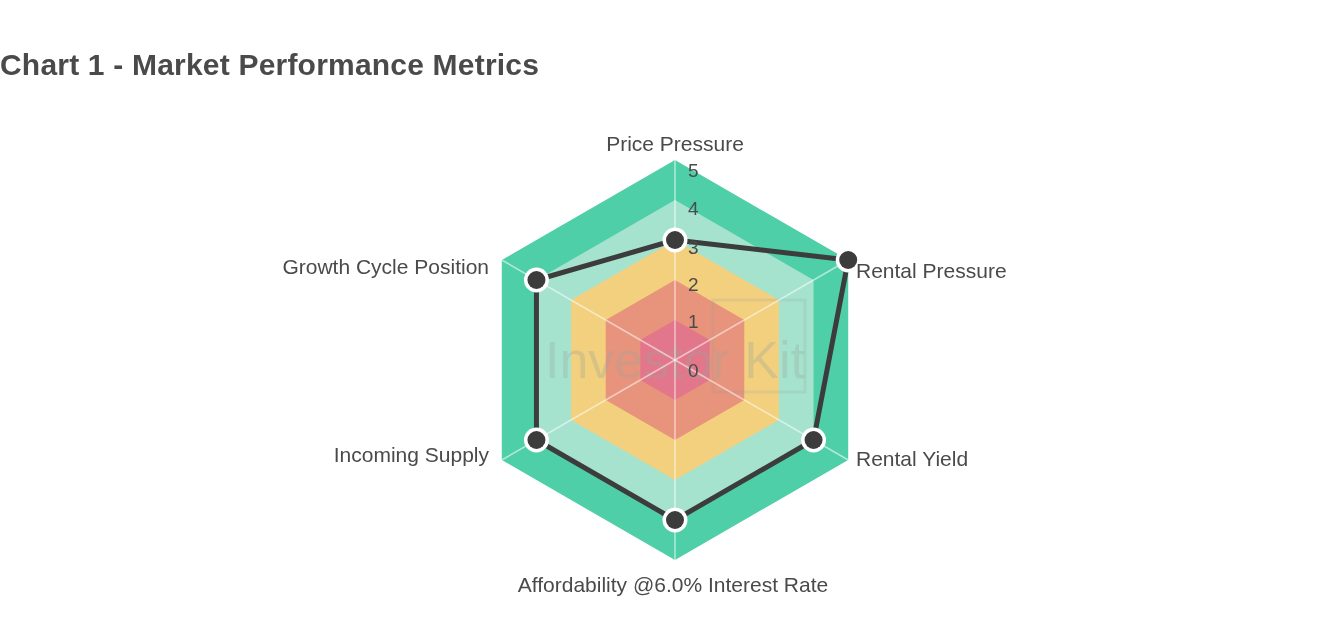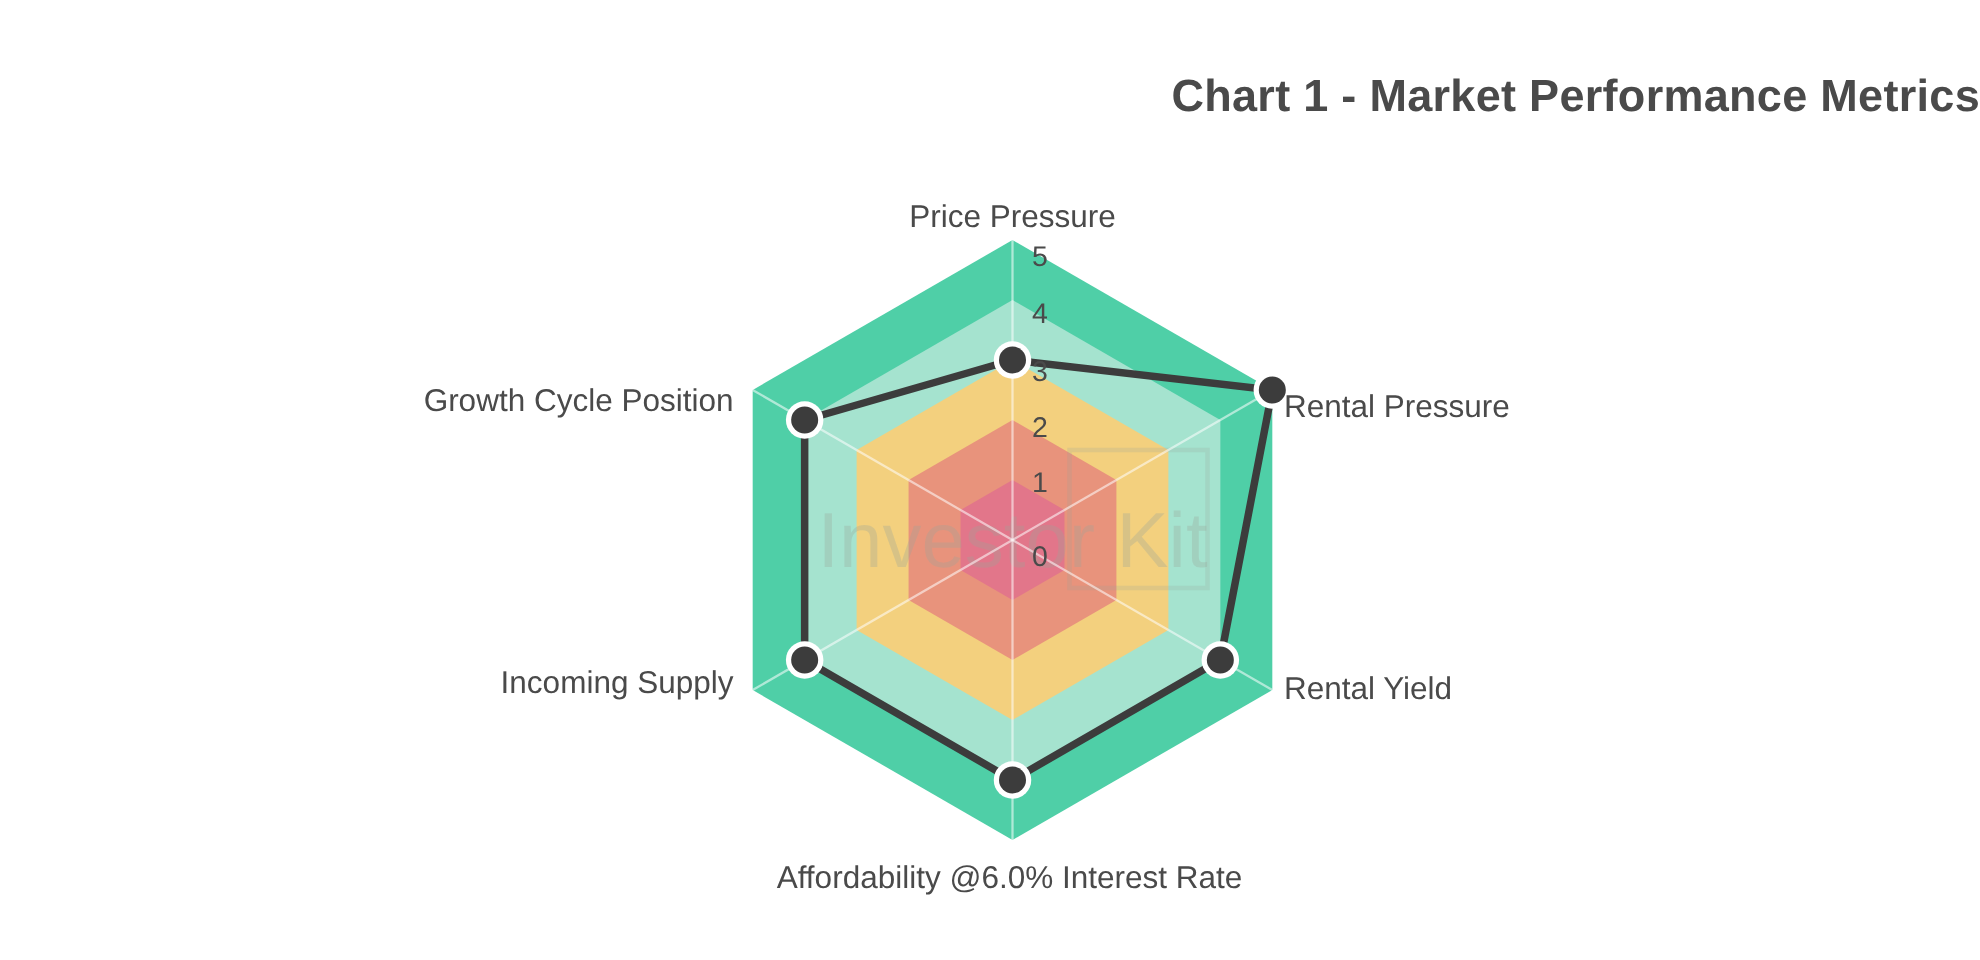--- a/index.html
+++ b/index.html
@@ -17,21 +17,21 @@
   #chart-root {
     position: relative;
     width: 1320px;
     height: 640px;
   }
   #chart-title {
     position: absolute;
     top: 48px;
     left: 0;
     width: 1320px;
-    text-align: right;
+    text-align: left;
     font-size: 30px;
     font-weight: bold;
     color: #4a4a4a;
     letter-spacing: 0.2px;
   }
   svg.radar {
     position: absolute;
     top: 0;
     left: 0;
   }

